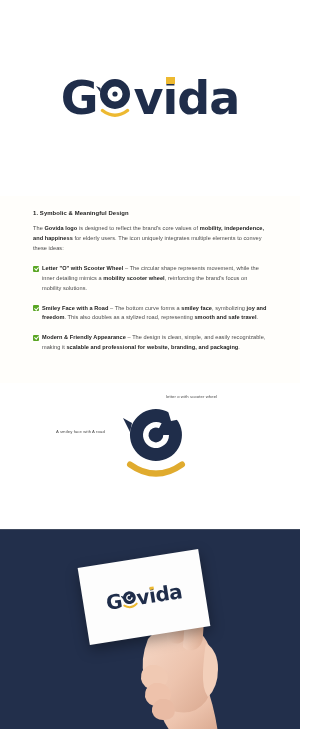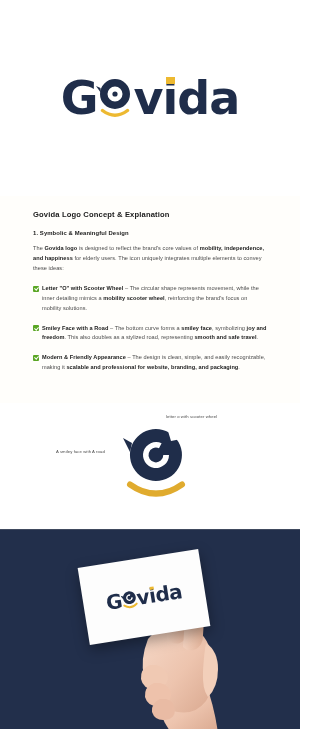--- a/index.html
+++ b/index.html
@@ -191,21 +191,20 @@
       </span>
 
       <span class="wm-rest">
         <span>vida</span>
         <span class="wm-dot"></span>
       </span>
     </div>
   </div>
 
   <div class="explain">
-    <h1>Govida Logo Concept &amp; Explanation</h1>
     <h2>1. Symbolic &amp; Meaningful Design</h2>
 
     <p>
       <span>The </span><b>Govida logo</b><span> is designed to reflect the brand's core values of </span><b>mobility, independence, and happiness</b><span> for elderly users. The icon uniquely integrates multiple elements to convey these ideas:</span>
     </p>
 
     <div class="bullet">
       <span class="chk"></span>
       <p><b>Letter "O" with Scooter Wheel</b><span> – </span><span>The circular shape represents movement, while the inner detailing mimics a </span><b>mobility scooter wheel</b><span>, reinforcing the brand's focus on mobility solutions.</span></p>
     </div>

